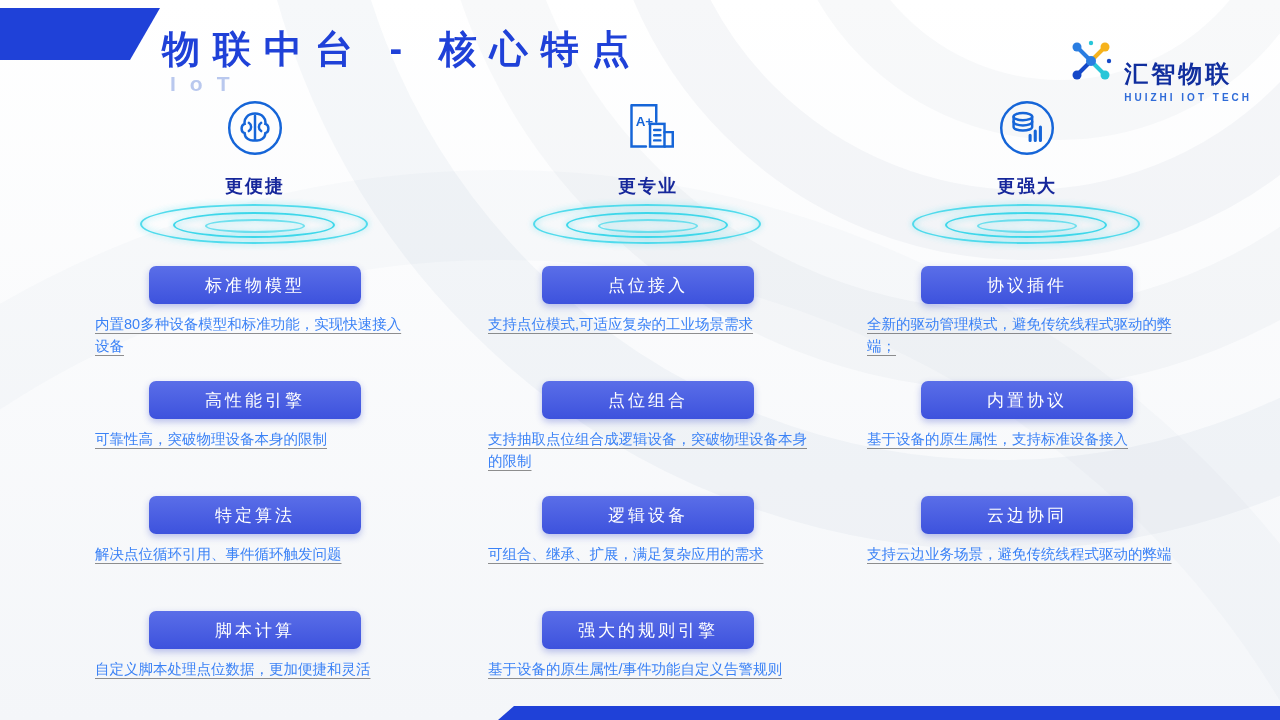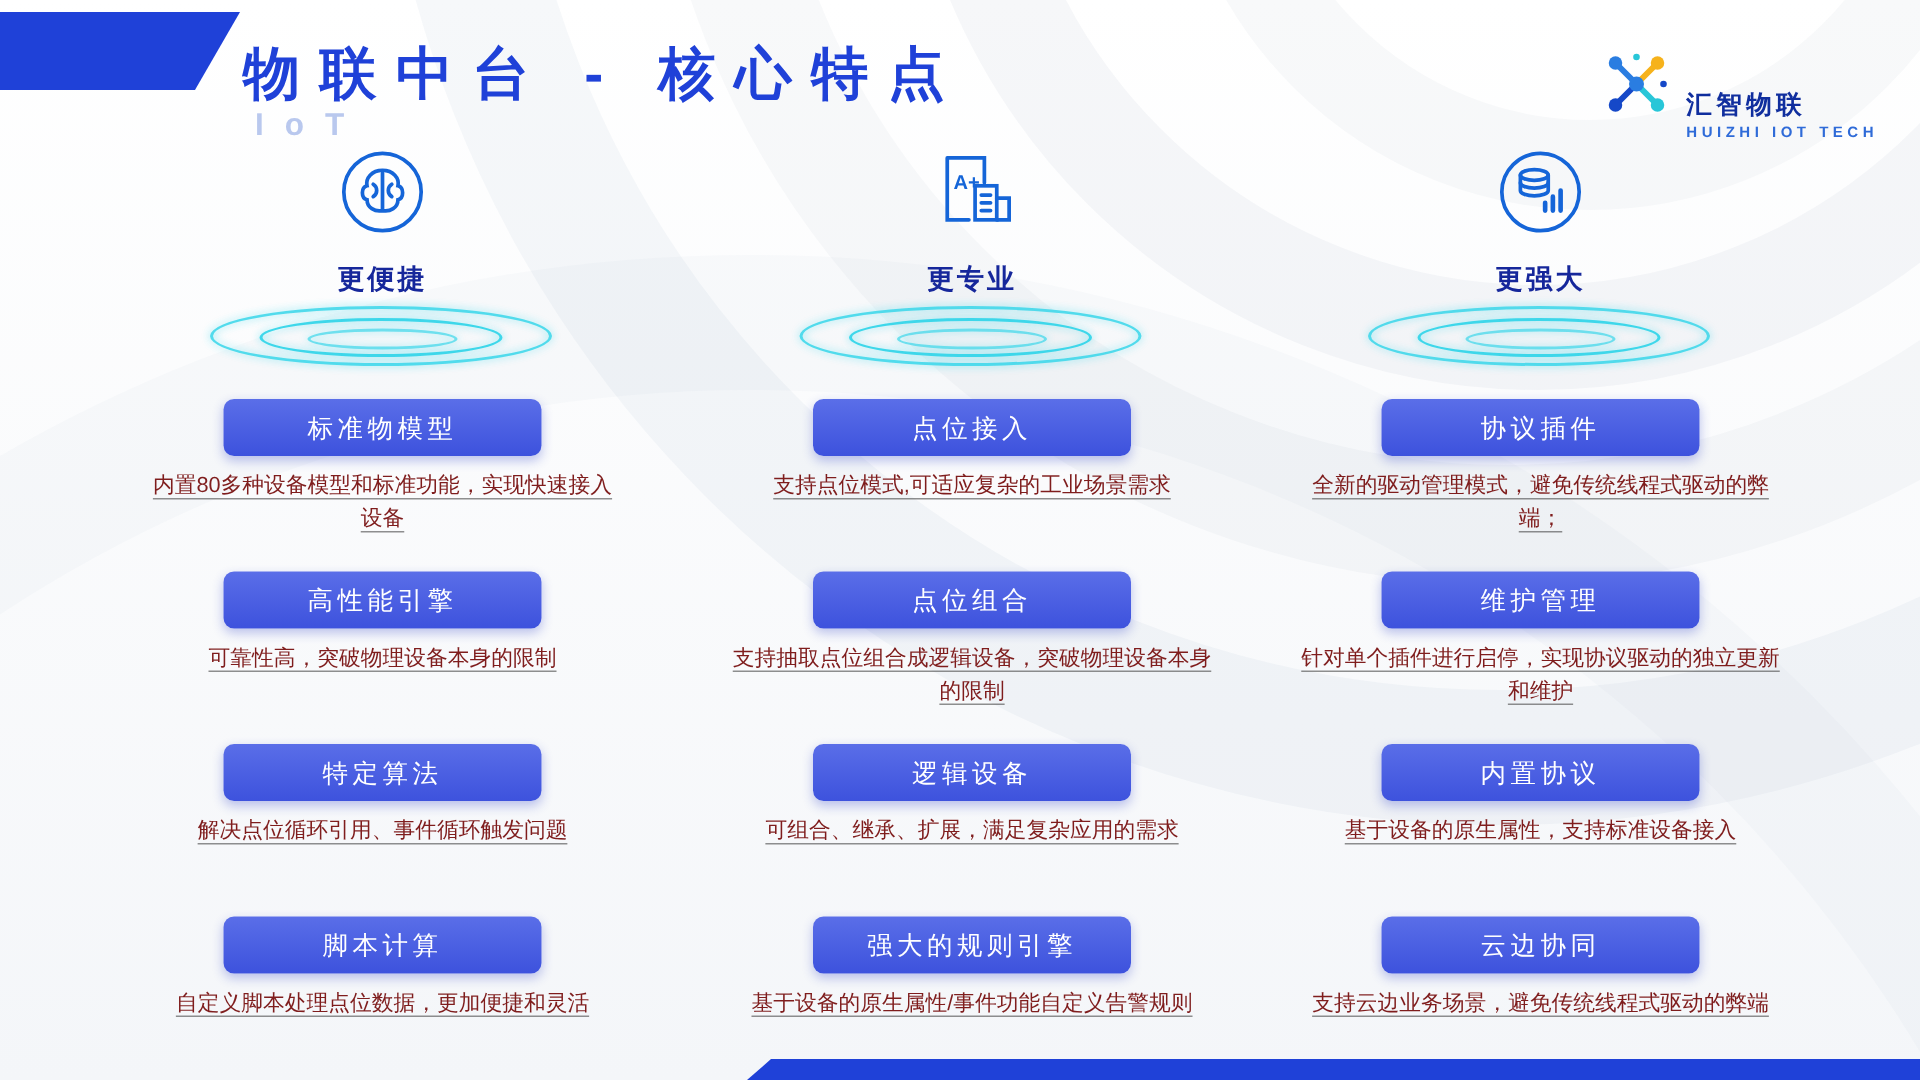--- a/index.html
+++ b/index.html
@@ -18,21 +18,21 @@
   .c5 { width:2000px; height:2000px; top:170px;  left:-500px; border:90px solid rgba(185,195,210,.07); }
 
   
   .hdr-shape { position:absolute; top:8px; left:-40px; width:185px; height:52px;
     background:#1f41d8; transform:skewX(-30deg); }
   .title { position:absolute; top:24px; left:162px; font-size:38px; font-weight:bold;
     color:#1f41d8; letter-spacing:13px; white-space:nowrap; }
   .subtitle { position:absolute; top:72px; left:170px; font-size:21px; font-weight:bold;
     color:#b9c8ee; letter-spacing:14px; }
   .logo { position:absolute; top:18px; right:28px; display:flex; align-items:center; gap:8px; }
-  .logo-text .logo-name { font-size:17px; font-weight:900; color:#102e9e; letter-spacing:3px;margin-top:40px; }
+  .logo-text .logo-name { font-size:24px; font-weight:900; color:#102e9e; letter-spacing:3px;margin-top:40px; }
   .logo-text .logo-tag  { font-size:10px; font-weight:bold; color:#2f6bd8; letter-spacing:3px; margin-top:2px; }
 
   
   .col { position:absolute; top:92px; width:330px; display:flex; flex-direction:column; align-items:center; }
   .col1 { left:90px; }  .col2 { left:483px; }  .col3 { left:862px; }
   .col-icon { height:72px; display:flex; align-items:center; justify-content:center; }
   .head-wrap { position:relative; margin-top:10px; width:260px; height:78px; }
   .col-heading { position:relative; z-index:2; text-align:center; font-family:"Liberation Serif", serif;
     font-size:18px; font-weight:bold; color:#16279b; letter-spacing:2px; }
   .halo { position:absolute; left:0; top:26px; width:260px; height:52px; z-index:1; }
@@ -41,21 +41,21 @@
   .halo .r1 { left:15px; top:4px;  width:228px; height:40px; opacity:.85; }
   .halo .r2 { left:48px; top:12px; width:162px; height:26px; opacity:.95; }
   .halo .r3 { left:80px; top:19px; width:100px; height:14px; opacity:.7; }
 
   .items { margin-top:14px; display:flex; flex-direction:column; align-items:center; gap:22px; width:330px; }
   .item  { display:flex; flex-direction:column; align-items:center; min-height:93px; }
   .pill  { width:212px; height:38px; border-radius:7px; display:flex; align-items:center; justify-content:center;
     background:linear-gradient(180deg,#5a6ee8 0%,#3d52dd 100%);
     box-shadow:0 3px 7px rgba(40,60,200,.30); cursor:pointer;
     color:#fff; font-size:17px; letter-spacing:3px; }
-  .desc  { margin-top:10px; width:320px; text-align:center; font-size:14.5px; color:#7f1d1d; line-height:1.5;
+  .desc  { margin-top:10px; width:320px; text-align:left; font-size:14.5px; color:#3b82f6; line-height:1.5;
     text-decoration:underline; text-decoration-thickness:1px; text-underline-offset:4px;
     text-decoration-color:rgba(70,70,70,.6); }
 
   
   .bottom-bar { position:absolute; bottom:0; left:498px; right:0; height:14px; background:#1f41d8;
     clip-path:polygon(16px 0, 100% 0, 100% 100%, 0 100%); }
 
   svg { display:block; }
 </style>
 </head>
@@ -184,24 +184,20 @@
         <i class="r2"></i>
         <i class="r3"></i>
       </div>
   </div>
   <div class="items">
     <div class="item">
       <div class="pill">协议插件</div>
       <p class="desc">全新的驱动管理模式，避免传统线程式驱动的弊端；</p>
     </div>
     <div class="item">
-      <div class="pill">维护管理</div>
-      <p class="desc">针对单个插件进行启停，实现协议驱动的独立更新和维护</p>
-    </div>
-    <div class="item">
       <div class="pill">内置协议</div>
       <p class="desc">基于设备的原生属性，支持标准设备接入</p>
     </div>
     <div class="item">
       <div class="pill">云边协同</div>
       <p class="desc">支持云边业务场景，避免传统线程式驱动的弊端</p>
     </div>
   </div>
 </section>
 

